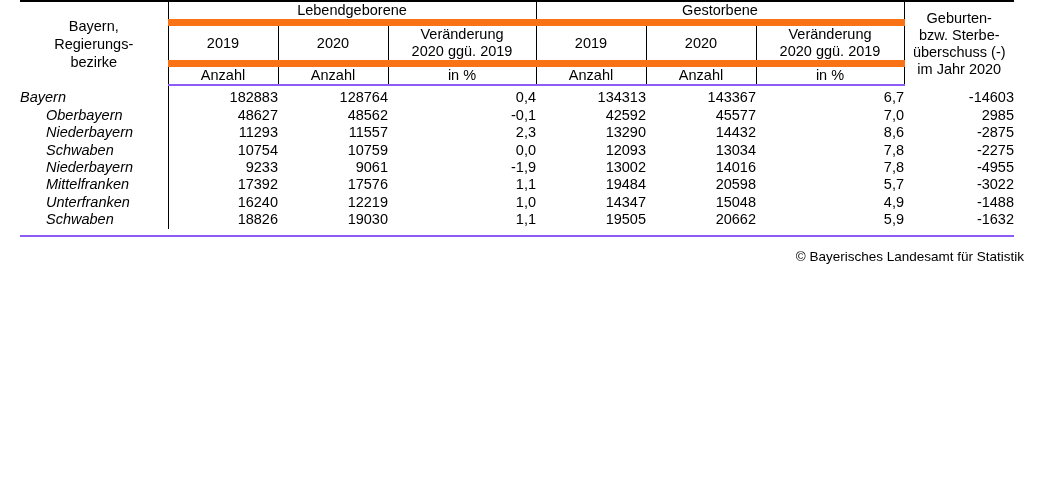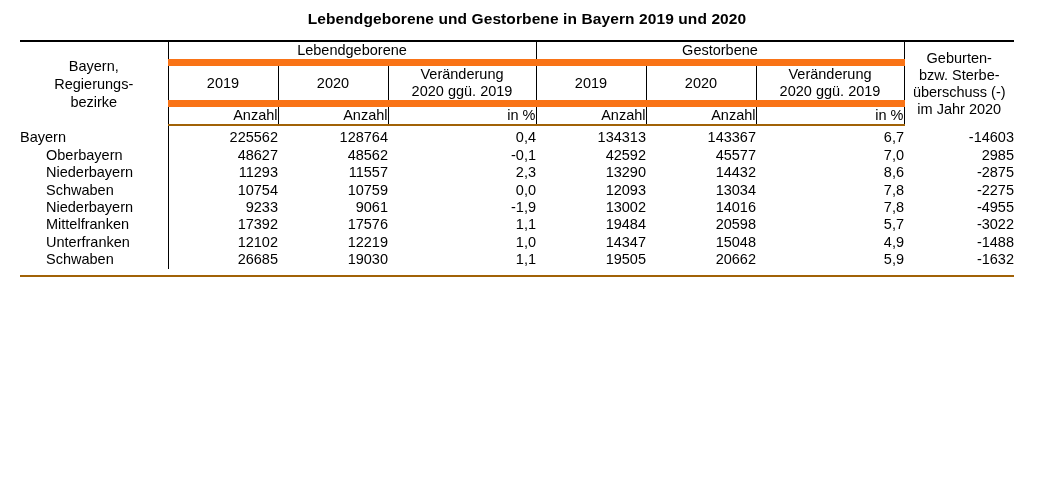--- a/index.html
+++ b/index.html
@@ -45,21 +45,21 @@
   }
   
   .rule-top td { border-top: 2px solid #000; }
   .hdr-cell {
     text-align: center;
     padding: 5px 4px;
     line-height: 1.18;
   }
   .vline-r { border-right: 1px solid #000; }
   .hline-b { border-bottom: 7px solid #f97316; }
-  .hline-b2 { border-bottom: 2px solid #a16207; text-align: right; }
+  .hline-b2 { border-bottom: 2px solid #8b5cf6; }
   .stub {
     text-align: center;
     line-height: 1.25;
     padding: 6px 6px;
   }
   .grp-title {
     font-size: 14.5px;
   }
   .yr {
     font-size: 14.5px;
@@ -68,20 +68,21 @@
     font-size: 14.5px;
   }
   
   tbody td {
     padding: 5px 8px;
     line-height: 1.2;
   }
   td.rowlabel {
     text-align: left;
     padding-left: 12px;
+    font-style: italic;
   }
   td.rowlabel.indent {
     padding-left: 26px;
   }
   td.num {
     text-align: right;
     padding-right: 10px;
   }
   .footer {
     text-align: right;
@@ -89,21 +90,20 @@
     padding: 12px 30px 0 0;
     box-sizing: border-box;
   }
   .spacer-row td { height: 3px; padding: 0; }
 </style>
 </head>
 <body>
 
 <div class="page">
 
-  <div class="title">Lebendgeborene und Gestorbene in Bayern 2019 und 2020</div>
 
   <div class="table-wrap">
     <table class="stat">
       <colgroup>
         <col style="width:148px">
         <col style="width:110px">
         <col style="width:110px">
         <col style="width:148px">
         <col style="width:110px">
         <col style="width:110px">
@@ -156,21 +156,21 @@
           <td></td>
           <td></td>
           <td></td>
           <td></td>
           <td></td>
           <td></td>
         </tr>
 
         <tr>
           <td class="rowlabel vline-r">Bayern</td>
-          <td class="num">225562</td>
+          <td class="num">182883</td>
           <td class="num">128764</td>
           <td class="num">0,4</td>
           <td class="num">134313</td>
           <td class="num">143367</td>
           <td class="num">6,7</td>
           <td class="num">-14603</td>
         </tr>
 
         <tr>
           <td class="rowlabel indent vline-r">Oberbayern</td>
@@ -222,32 +222,32 @@
           <td class="num">17576</td>
           <td class="num">1,1</td>
           <td class="num">19484</td>
           <td class="num">20598</td>
           <td class="num">5,7</td>
           <td class="num">-3022</td>
         </tr>
 
         <tr>
           <td class="rowlabel indent vline-r">Unterfranken</td>
-          <td class="num">12102</td>
+          <td class="num">16240</td>
           <td class="num">12219</td>
           <td class="num">1,0</td>
           <td class="num">14347</td>
           <td class="num">15048</td>
           <td class="num">4,9</td>
           <td class="num">-1488</td>
         </tr>
 
         <tr>
           <td class="rowlabel indent vline-r">Schwaben</td>
-          <td class="num">26685</td>
+          <td class="num">18826</td>
           <td class="num">19030</td>
           <td class="num">1,1</td>
           <td class="num">19505</td>
           <td class="num">20662</td>
           <td class="num">5,9</td>
           <td class="num">-1632</td>
         </tr>
 
         <tr class="rule-bottom">
           <td class="hline-b2" style="height:6px;padding:0"></td>
@@ -256,14 +256,15 @@
           <td class="hline-b2" style="height:6px;padding:0"></td>
           <td class="hline-b2" style="height:6px;padding:0"></td>
           <td class="hline-b2" style="height:6px;padding:0"></td>
           <td class="hline-b2" style="height:6px;padding:0"></td>
           <td class="hline-b2" style="height:6px;padding:0"></td>
         </tr>
       </tbody>
     </table>
   </div>
 
+  <div class="footer">© Bayerisches Landesamt für Statistik</div>
 
 </div>
 
 </body></html>

